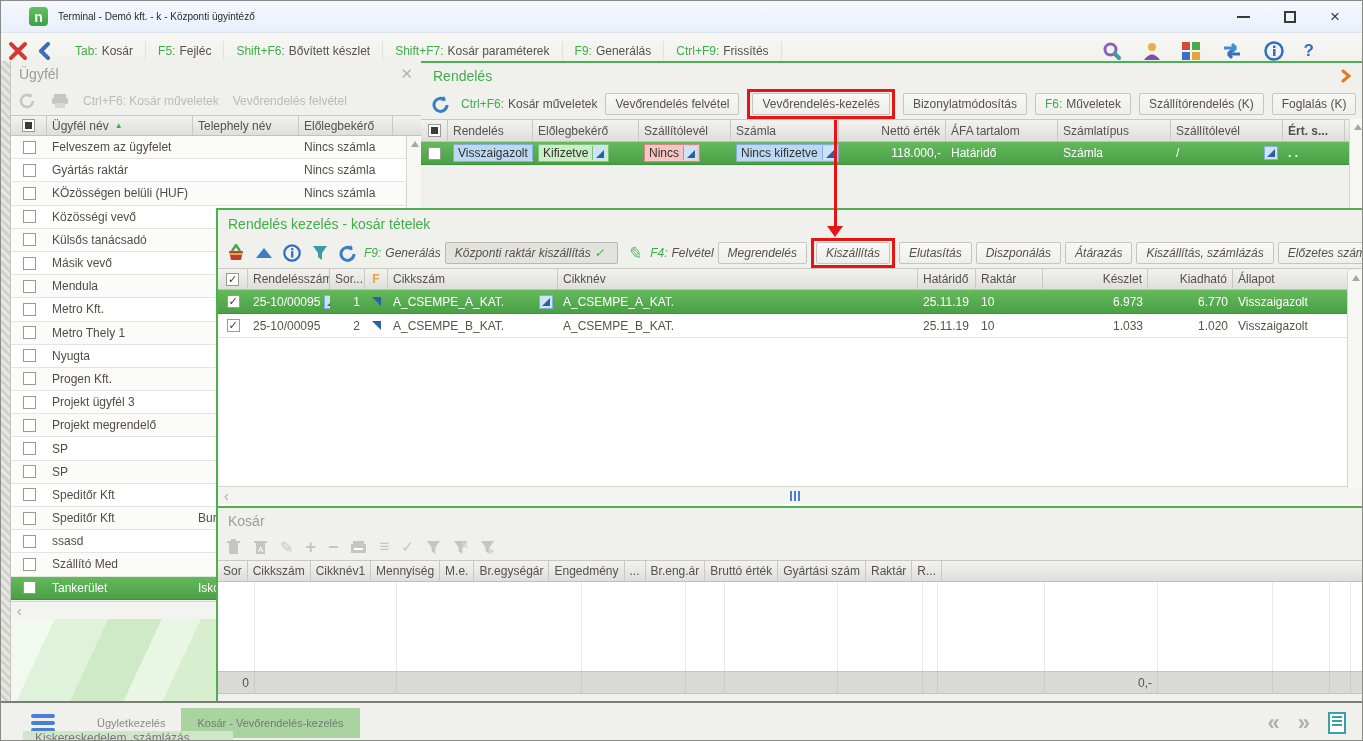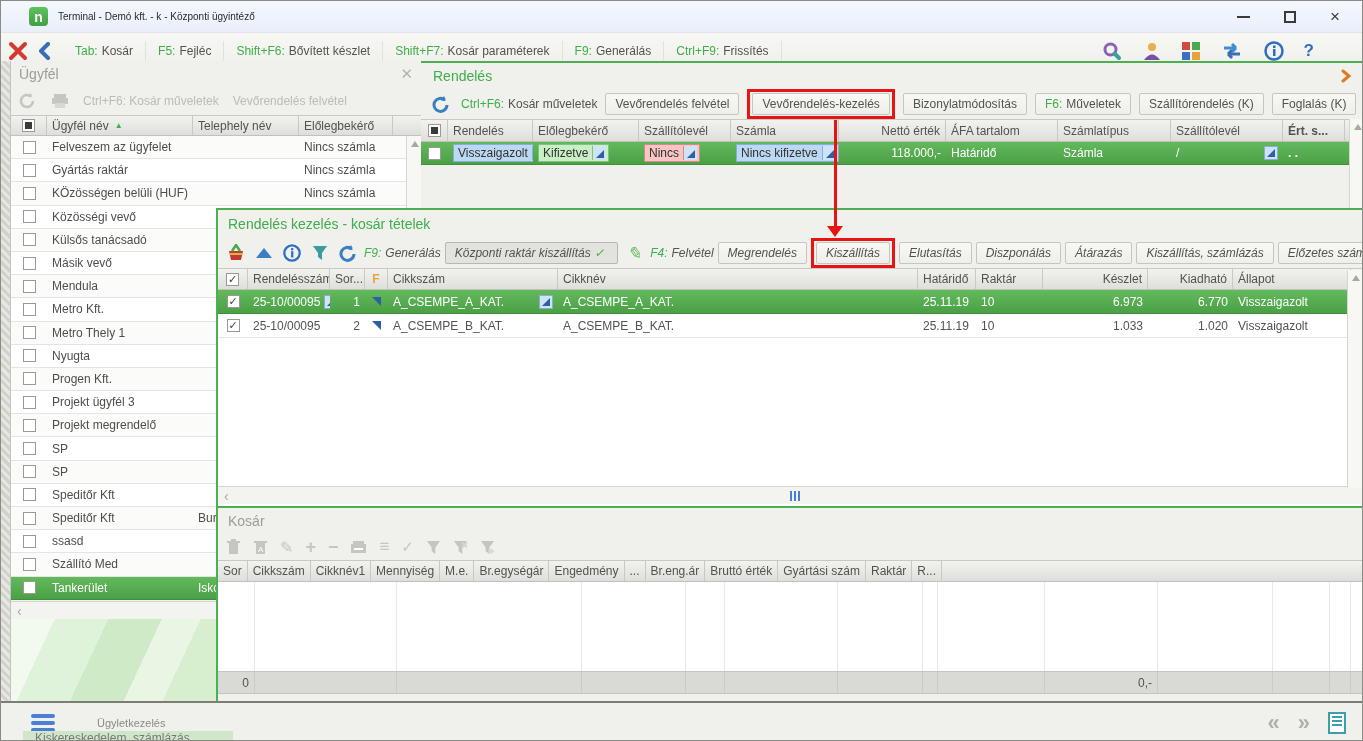--- a/index.html
+++ b/index.html
@@ -746,20 +746,21 @@
 
   <div class="green-decor"></div>
 
   <div class="statusbar">
     <span class="burger">
         <i></i>
         <i></i>
         <i></i>
       </span>
     <span class="sb-tab">Ügyletkezelés</span>
+    <span class="sb-tab active">Kosár - Vevőrendelés-kezelés</span>
     <span class="sb-right">
       <span class="sb-chev">«</span>
       <span class="sb-chev">»</span>
       <span class="doc-icon">
           <i></i>
           <i></i>
           <i></i>
         </span>
     </span>
   </div>

